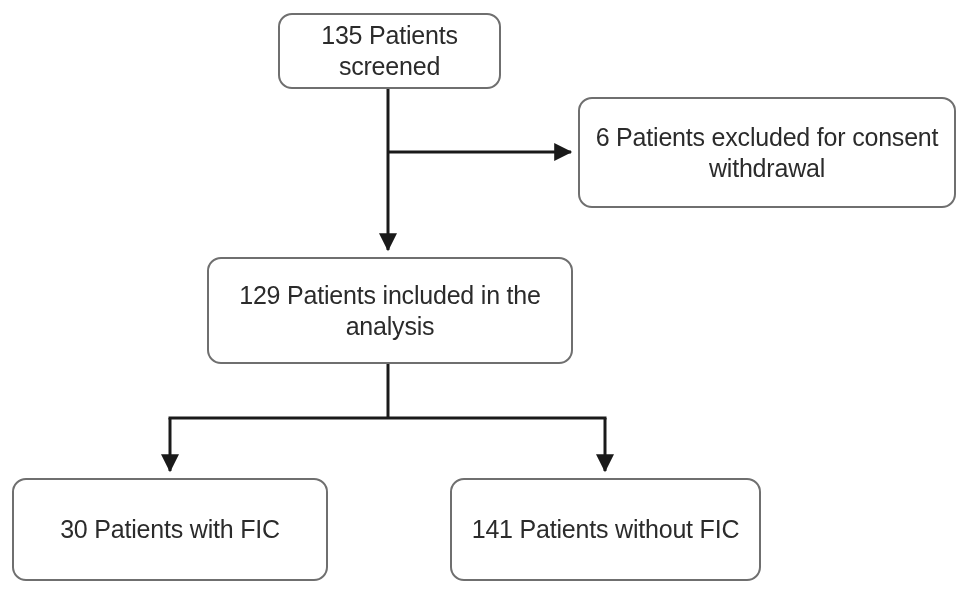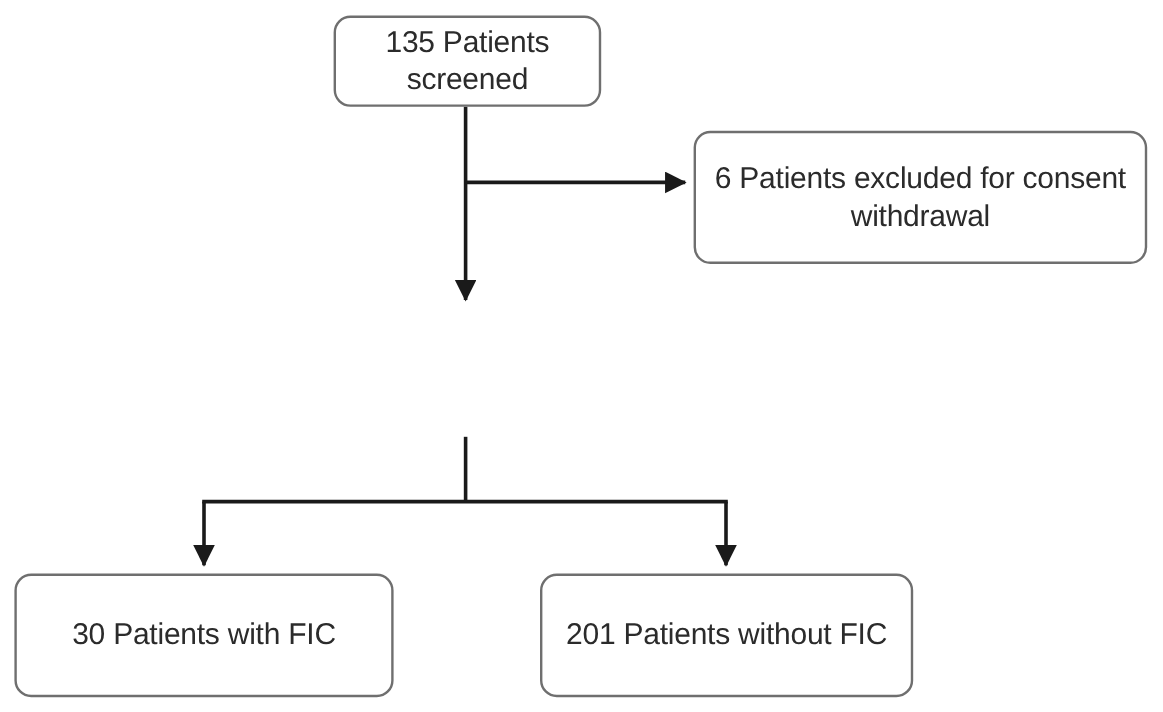--- a/index.html
+++ b/index.html
@@ -42,21 +42,21 @@
     letter-spacing: -0.2px;
     padding: 16px 10px;
     z-index: 2;
   }
   .node-label {
     display: block;
     width: 100%;
   }
   
   #box-screened   { left: 278px; top: 13px;  width: 223px; height: 76px;  }
-  #box-excluded   { left: 578px; top: 97px;  width: 378px; height: 111px; margin-top: 12px; }
+  #box-excluded   { left: 578px; top: 97px;  width: 378px; height: 111px; }
   #box-included   { left: 207px; top: 257px; width: 366px; height: 107px; }
   #box-with-fic   { left: 12px;  top: 478px; width: 316px; height: 103px; }
   #box-without-fic{ left: 450px; top: 478px; width: 311px; height: 103px; }
 </style>
 </head>
 <body>
 
 <div id="flow-root">
 
   <svg id="flow-svg" viewBox="0 0 969 593" xmlns="http://www.w3.org/2000/svg">
@@ -89,22 +89,25 @@
   </svg>
 
   <div class="node-box" id="box-screened">
     <span class="node-label">135 Patients screened</span>
   </div>
 
   <div class="node-box" id="box-excluded">
     <span class="node-label">6 Patients excluded for consent withdrawal</span>
   </div>
 
+  <div class="node-box" id="box-included">
+    <span class="node-label">129 Patients included in the analysis</span>
+  </div>
 
   <div class="node-box" id="box-with-fic">
     <span class="node-label">30 Patients with FIC</span>
   </div>
 
   <div class="node-box" id="box-without-fic">
-    <span class="node-label">201 Patients without FIC</span>
+    <span class="node-label">141 Patients without FIC</span>
   </div>
 
 </div>
 
 </body></html>

